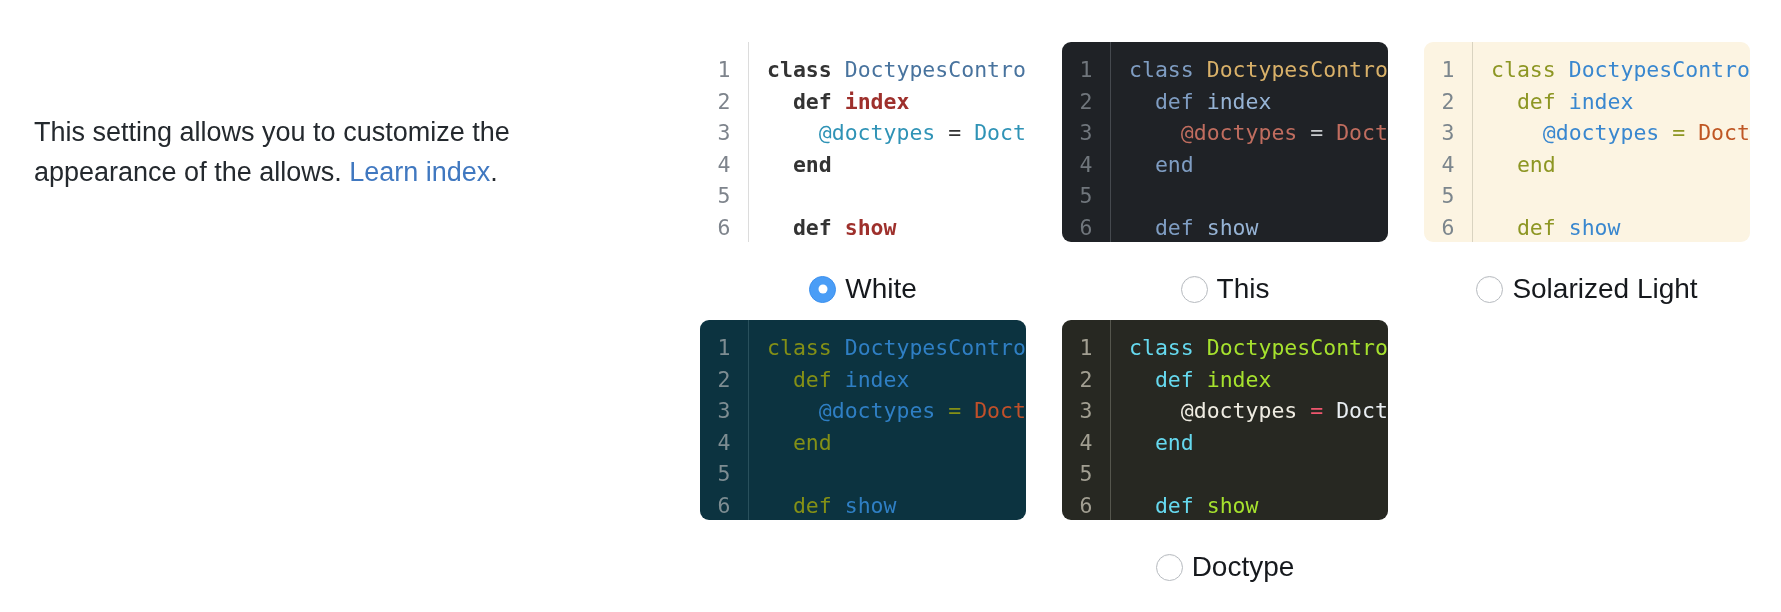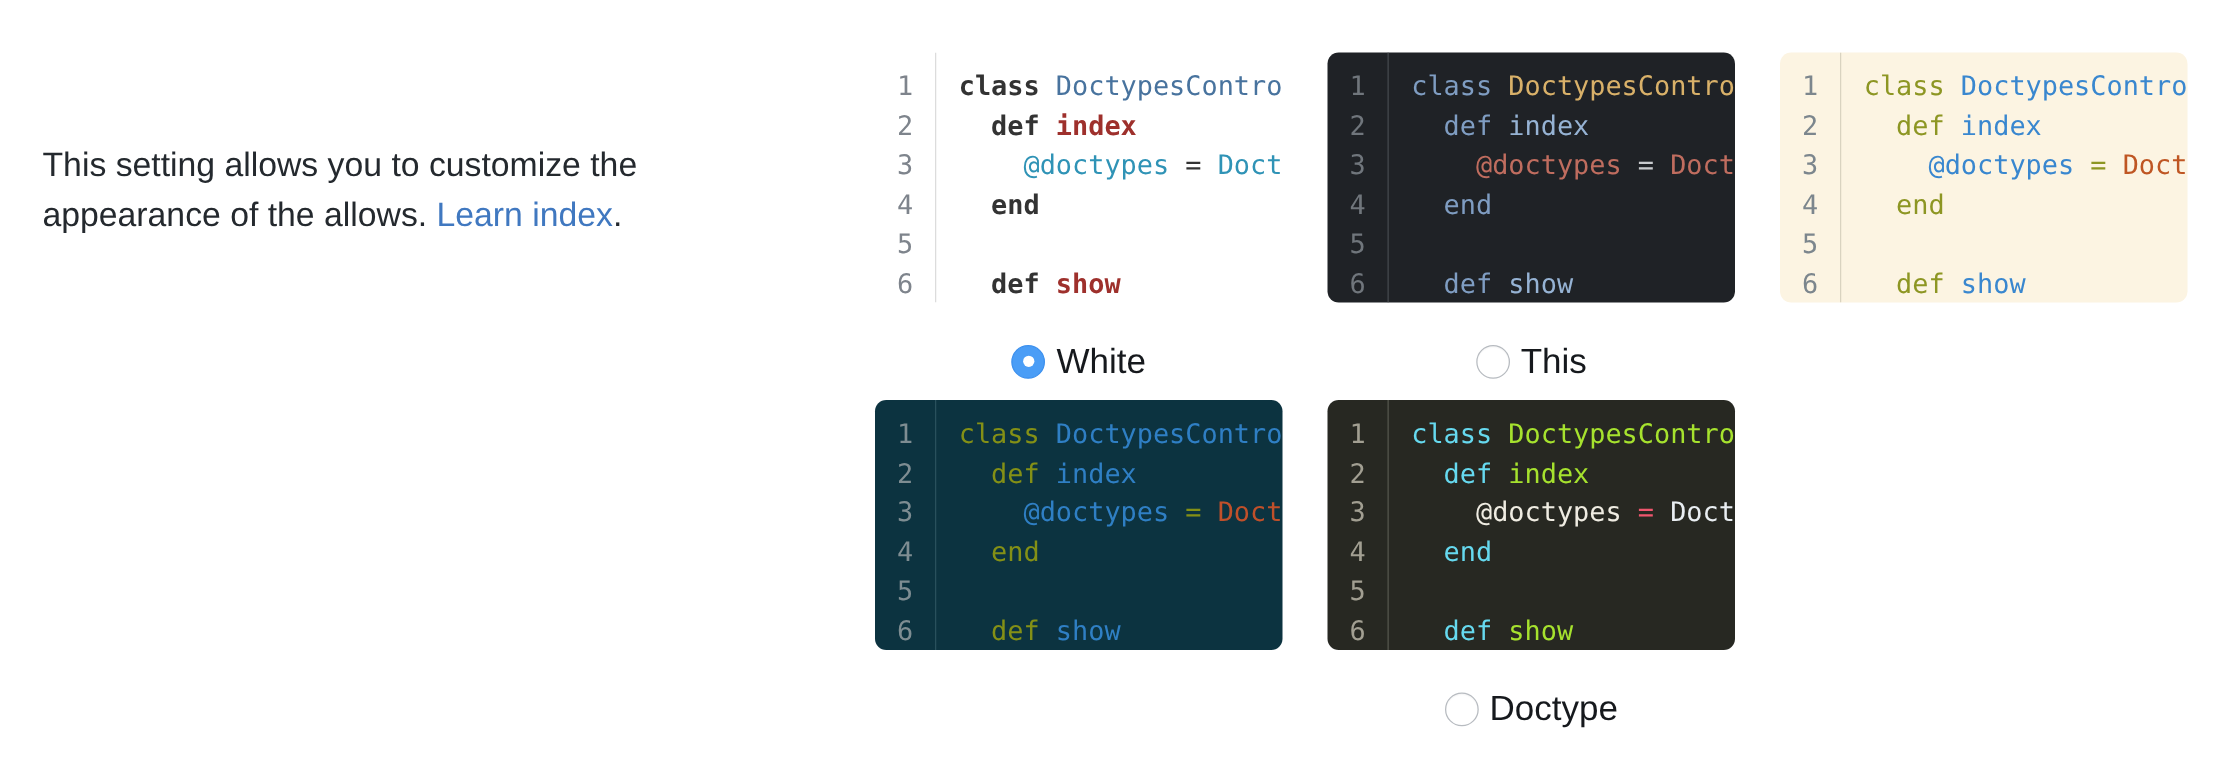--- a/index.html
+++ b/index.html
@@ -115,20 +115,24 @@
       <span class="radio-label">This</span>
     </div>
   </div>
 
   <div class="theme-option pos-2">
     <div class="code-preview" style="background: rgb(252, 244, 226);">
       <div class="gutter" style="color: rgb(124, 134, 141);"><div class="ln">1</div><div class="ln">2</div><div class="ln">3</div><div class="ln">4</div><div class="ln">5</div><div class="ln">6</div></div>
       <div class="sep" style="background: rgb(217, 211, 192);"></div>
       <div class="code-lines"><div class="cl"><span style="color: rgb(141, 150, 35);">class</span><span style="color: rgb(101, 123, 131);"> </span><span style="color: rgb(57, 135, 207);">DoctypesController</span></div><div class="cl"><span style="color: rgb(101, 123, 131);">  </span><span style="color: rgb(141, 150, 35);">def</span><span style="color: rgb(101, 123, 131);"> </span><span style="color: rgb(57, 135, 207);">index</span></div><div class="cl"><span style="color: rgb(101, 123, 131);">    </span><span style="color: rgb(57, 135, 207);">@doctypes</span><span style="color: rgb(101, 123, 131);"> </span><span style="color: rgb(141, 150, 35);">=</span><span style="color: rgb(101, 123, 131);"> </span><span style="color: rgb(191, 86, 35);">Doctype.all</span></div><div class="cl"><span style="color: rgb(101, 123, 131);">  </span><span style="color: rgb(141, 150, 35);">end</span></div><div class="cl"></div><div class="cl"><span style="color: rgb(101, 123, 131);">  </span><span style="color: rgb(141, 150, 35);">def</span><span style="color: rgb(101, 123, 131);"> </span><span style="color: rgb(57, 135, 207);">show</span></div></div>
     </div>
+    <div class="radio-row">
+      <span class="radio"></span>
+      <span class="radio-label">Solarized Light</span>
+    </div>
   </div>
 
   <div class="theme-option pos-3">
     <div class="code-preview" style="background: rgb(12, 51, 64);">
       <div class="gutter" style="color: rgb(126, 141, 146);"><div class="ln">1</div><div class="ln">2</div><div class="ln">3</div><div class="ln">4</div><div class="ln">5</div><div class="ln">6</div></div>
       <div class="sep" style="background: rgb(41, 80, 92);"></div>
       <div class="code-lines"><div class="cl"><span style="color: rgb(132, 144, 22);">class</span><span style="color: rgb(147, 161, 161);"> </span><span style="color: rgb(47, 127, 196);">DoctypesController</span></div><div class="cl"><span style="color: rgb(147, 161, 161);">  </span><span style="color: rgb(132, 144, 22);">def</span><span style="color: rgb(147, 161, 161);"> </span><span style="color: rgb(47, 127, 196);">index</span></div><div class="cl"><span style="color: rgb(147, 161, 161);">    </span><span style="color: rgb(47, 127, 196);">@doctypes</span><span style="color: rgb(147, 161, 161);"> </span><span style="color: rgb(132, 144, 22);">=</span><span style="color: rgb(147, 161, 161);"> </span><span style="color: rgb(192, 80, 42);">Doctype.all</span></div><div class="cl"><span style="color: rgb(147, 161, 161);">  </span><span style="color: rgb(132, 144, 22);">end</span></div><div class="cl"></div><div class="cl"><span style="color: rgb(147, 161, 161);">  </span><span style="color: rgb(132, 144, 22);">def</span><span style="color: rgb(147, 161, 161);"> </span><span style="color: rgb(47, 127, 196);">show</span></div></div>
     </div>
   </div>
 

